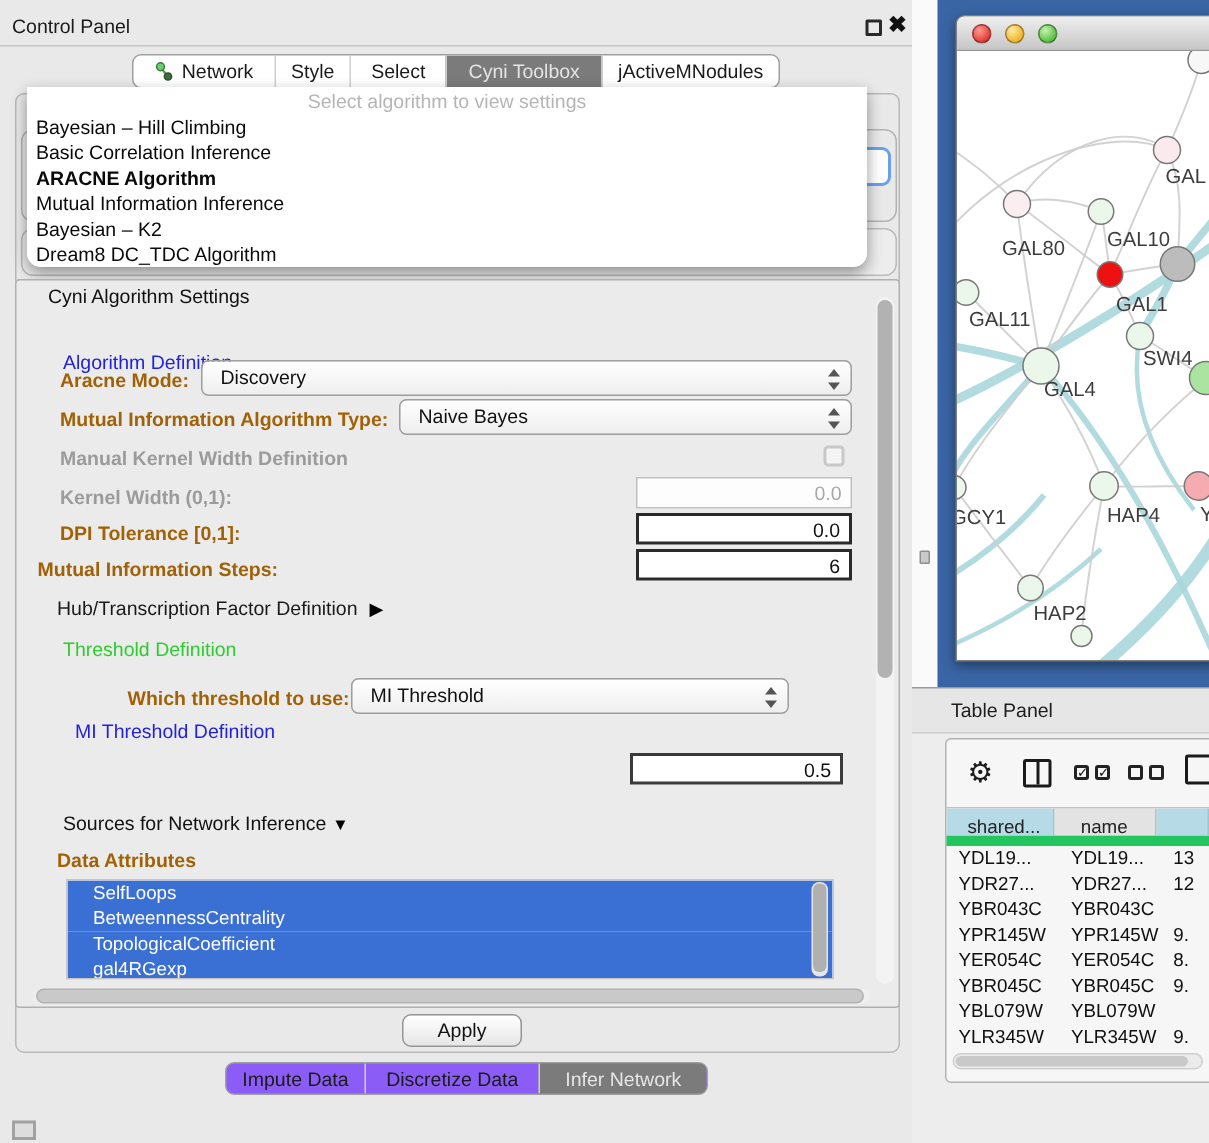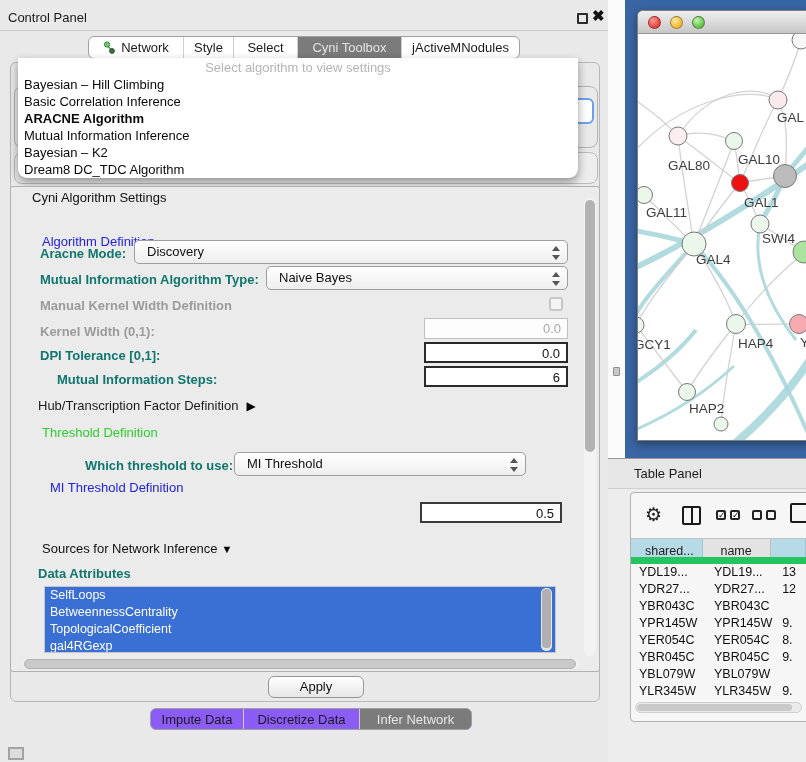--- a/index.html
+++ b/index.html
@@ -50,21 +50,21 @@
                     border:1px solid #b0b0b0; border-radius:3px; z-index:6; }
   .groupbox { position:absolute; border:1px solid #a3a3a3; border-radius:2px; }
   .grouplabel { position:absolute; background:#ebebeb; padding:0 4px; font-size:13px; z-index:7; }
   .lbl-blue { color:#2222dd; } .lbl-green { color:#2ecc2e; }
   .g-cyni { left:20px; top:197px; width:562px; height:462px; }
   .g-alg  { left:30px; top:224px; width:542px; height:168px; }
   .g-thr  { left:30px; top:432px; width:542px; height:98px; }
   .g-midef{ left:38px; top:487px; width:526px; height:43px; }
   .g-src  { left:30px; top:548px; width:542px; height:111px; border-bottom:none; }
 
-  .flabel { position:absolute; font-size:13px; font-weight:bold; color:#0f766e; z-index:7; }
+  .flabel { position:absolute; font-size:13px; font-weight:bold; color:#a16207; z-index:7; }
   .flabel.dis { color:#9b9b9b; }
 
   .combo { position:absolute; height:24px; background:linear-gradient(#ffffff,#eeeeee);
            border:1px solid #9e9e9e; border-radius:5px; font-size:13px; line-height:22px;
            padding-left:12px; color:#111; z-index:7; }
   .combo .arrows { position:absolute; right:7px; top:4px; width:8px; height:16px; }
   .combo .arrows i { position:absolute; left:0; width:0; height:0; border-left:4px solid transparent;
                      border-right:4px solid transparent; }
   .combo .arrows .up { top:1px; border-bottom:5px solid #555; }
   .combo .arrows .dn { bottom:1px; border-top:5px solid #555; }
@@ -81,37 +81,37 @@
 
   .checkbox-dis { left:549px; top:297px; width:14px; height:14px; background:#f4f4f4;
                   border:2px solid #c8c8c8; border-radius:3px; z-index:7; }
 
   .hub-row { left:38px; top:398px; font-size:13px; color:#1a1a1a; z-index:7; }
   .tri { font-size:12px; margin-left:8px; color:#000; }
   .tri-down { font-size:11px; margin-left:4px; color:#000; }
 
   .attr-list { left:44px; top:586px; width:512px; height:67px; background:#fff;
                border:1px solid #c6c6c6; overflow:hidden; z-index:7; }
-  .attr-item { height:17px; line-height:17px; padding-left:5px; font-size:12.5px;
+  .attr-item { height:17px; line-height:17px; padding-left:17px; font-size:12.5px;
                background:#3a6fd3; color:#fff; }
   .list-vscroll { left:541px; top:588px; width:11px; height:63px; background:#e6e6e6;
                   border-radius:5px; z-index:8; }
   .list-vscroll .thumb { position:absolute; left:1px; top:1px; width:9px; height:59px;
                          background:#b0b0b0; border-radius:4px; }
 
   .settings-vscroll { left:584px; top:198px; width:12px; height:458px; background:#f3f3f3;
                       border-radius:6px; z-index:8; }
   .settings-vscroll .thumb { position:absolute; left:1px; top:2px; width:10px; height:252px;
                              background:#b2b2b2; border-radius:5px; }
   .settings-hscroll { left:22px; top:659px; width:558px; height:10px; background:#efefef;
                       border-radius:5px; z-index:8; }
   .settings-hscroll .thumb { position:absolute; left:2px; top:0; width:552px; height:10px;
                              background:#c9c9c9; border:1px solid #b2b2b2; border-radius:5px; }
 
-  .apply-btn { left:268px; top:676px; width:96px; height:22px; border:1px solid #969696;
+  .apply-btn { left:268px; top:676px; width:80px; height:22px; border:1px solid #969696;
                border-radius:6px; background:linear-gradient(#ffffff,#e6e6e6);
                font-size:13px; text-align:center; line-height:20px; z-index:7; }
 
   .bottom-tabbar { left:150px; top:708px; height:22px; display:flex; background:#8b5cf6;
                    border:1px solid #a0a0a0; border-radius:6px; overflow:hidden; z-index:7; }
   .btab { display:flex; align-items:center; justify-content:center; font-size:13px;
           border-left:1px solid #cfcfcf; color:#1a1a1a; }
   .btab:first-child { border-left:none; }
   .btab.sel { background:#7b7b7b; color:#e6e6e6; }
   .bt1{width:92px}.bt2{width:116px}.bt3{width:112px}
@@ -254,21 +254,21 @@
 
   <span class="flabel dis" style="left:40px; top:298px;">Manual Kernel Width Definition</span>
   <div class="abs checkbox-dis"></div>
 
   <span class="flabel dis" style="left:40px; top:324px;">Kernel Width (0,1):</span>
   <div class="field f-kernel">0.0</div>
 
   <span class="flabel" style="left:40px; top:348px;">DPI Tolerance [0,1]:</span>
   <div class="field f-dpi">0.0</div>
 
-  <span class="flabel" style="left:57px; top:372px;">Mutual Information Steps:</span>
+  <span class="flabel" style="left:25px; top:372px;">Mutual Information Steps:</span>
   <div class="field f-steps">6</div>
 
   <div class="abs hub-row">
     <span>Hub/Transcription Factor Definition</span><span class="tri">▶</span>
   </div>
 
   <div class="abs groupbox g-thr"></div>
   <span class="grouplabel lbl-green" style="left:38px; top:425px;">Threshold Definition</span>
 
   <span class="flabel" style="left:85px; top:458px;">Which threshold to use:</span>

